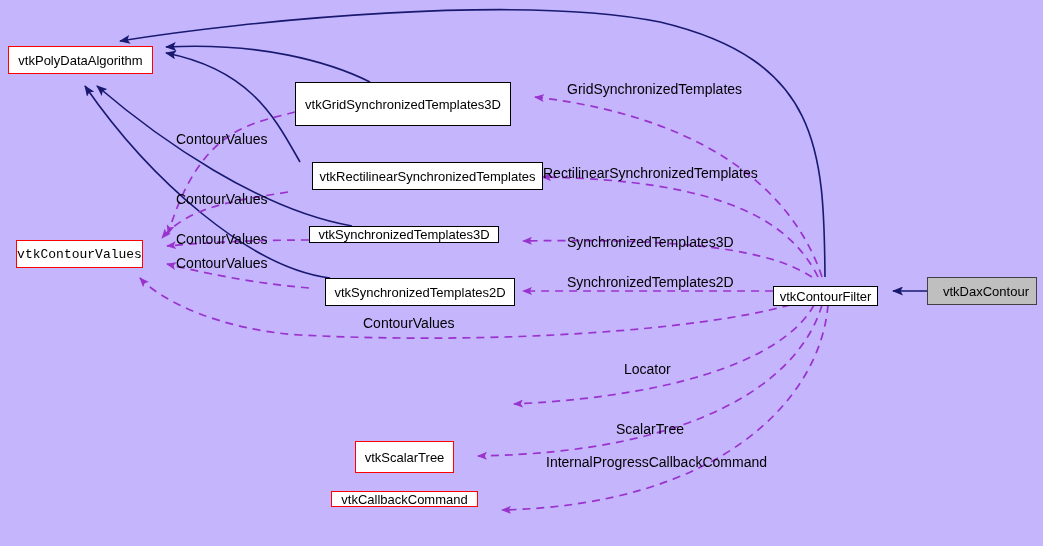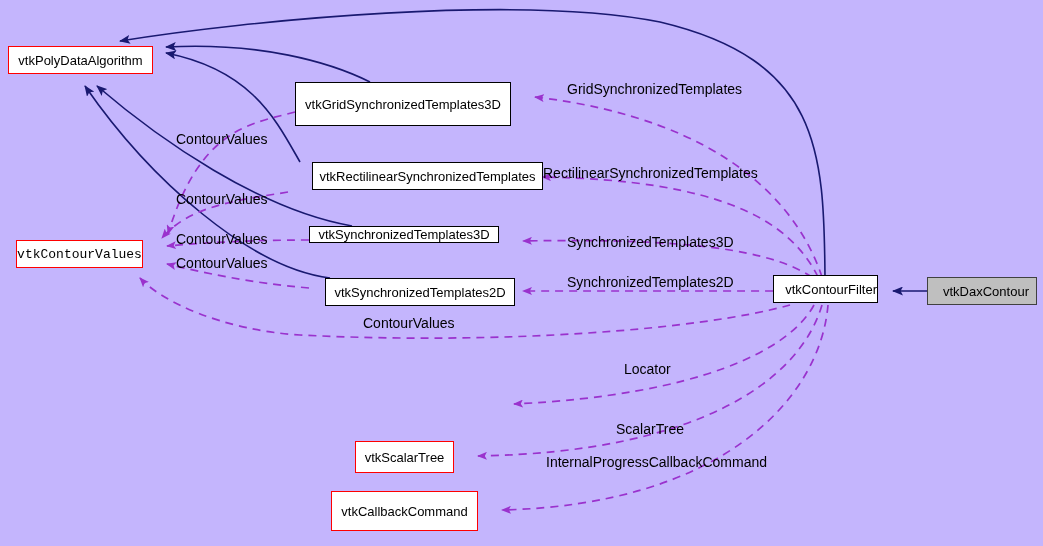--- a/index.html
+++ b/index.html
@@ -139,25 +139,25 @@
 
   <div class="node-box black" style="left:309px; top:278px; width:190px; height:28px;margin-left:16px;">
     <span>vtkSynchronizedTemplates2D</span>
   </div>
 
 
   <div class="node-box red" style="left:355px; top:441px; width:99px; height:32px;">
     <span>vtkScalarTree</span>
   </div>
 
-  <div class="node-box red" style="left:331px; top:491px; width:147px; height:40px;">
+  <div class="node-box red" style="left:331px; top:491px; width:147px; height:16px;">
     <span>vtkCallbackCommand</span>
   </div>
 
-  <div class="node-box black" style="left:773px; top:275px; width:105px; height:28px;justify-content:flex-end;">
+  <div class="node-box black" style="left:773px; top:286px; width:105px; height:20px;">
     <span>vtkContourFilter</span>
   </div>
 
   <div class="node-box filled" style="left:927px; top:277px; width:110px; height:28px;">
     <span>vtkDaxContour</span>
   </div>
 
   <div class="edge-label" style="left:176px; top:131px;">ContourValues</div>
   <div class="edge-label" style="left:176px; top:191px;">ContourValues</div>
   <div class="edge-label" style="left:176px; top:231px;">ContourValues</div>

